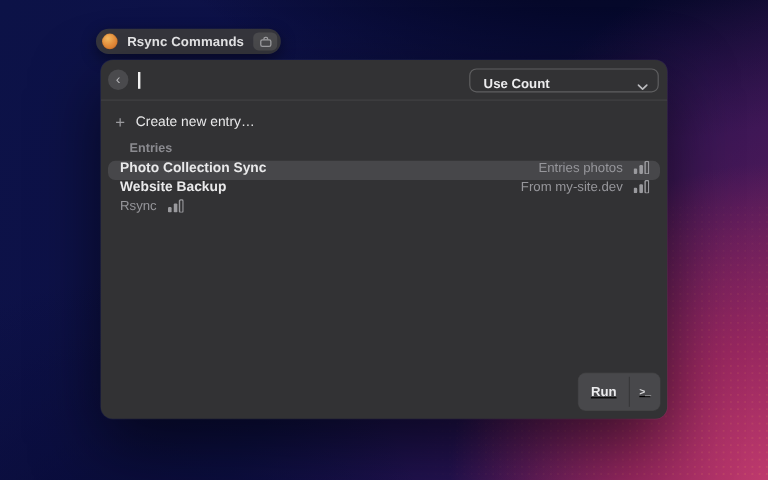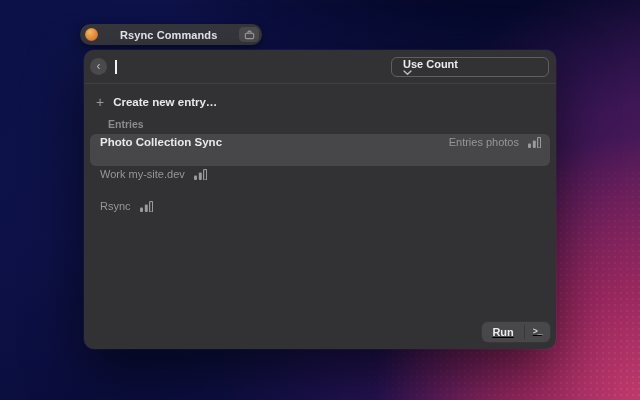--- a/index.html
+++ b/index.html
@@ -17,21 +17,21 @@
   .grain{
     position:absolute;right:0;bottom:0;width:340px;height:230px;opacity:.14;pointer-events:none;
     background-image:radial-gradient(rgba(255,180,90,.9) .7px, transparent .8px);
     background-size:6px 6px;
     -webkit-mask-image:radial-gradient(circle at 100% 100%, #000 0%, transparent 75%);
     mask-image:radial-gradient(circle at 100% 100%, #000 0%, transparent 75%);
   }
   
   .pill{
     position:absolute;left:80px;top:24px;height:21px;
-    display:flex;align-items:center;gap:22px;padding:0 3px 0 5px;
+    display:flex;align-items:center;gap:8px;padding:0 3px 0 5px;
     background:#3a3a3ce8;border-radius:11px;
     box-shadow:0 4px 12px rgba(0,0,0,.45);
   }
   .app-icon{
     width:13px;height:13px;border-radius:50%;
     background:radial-gradient(circle at 38% 32%, #f7bd62 0%, #eb9440 45%, #d96f22 100%);
     box-shadow:inset 0 0 1px rgba(0,0,0,.4);
   }
   .pill-title{font-size:11px;font-weight:700;color:#ececee;letter-spacing:.1px;white-space:nowrap;}
   .pill-badge{
@@ -51,40 +51,40 @@
   .back-btn{
     width:17px;height:17px;border-radius:50%;background:#4a4a4d;
     display:flex;align-items:center;justify-content:center;
     color:#b5b5b8;font-size:12px;line-height:1;padding-bottom:1px;box-sizing:border-box;
   }
   .search-area{flex:1;display:flex;align-items:center;height:100%;padding-left:8px;}
   .caret{width:1.5px;height:14px;background:#f2f2f2;}
   .dropdown{
     width:158px;height:20px;box-sizing:border-box;
     border:1px solid rgba(255,255,255,.22);border-radius:6px;
-    display:flex;align-items:flex-start;padding:0 8px 0 11px;flex-direction:column;
+    display:flex;align-items:flex-end;padding:0 8px 0 11px;
   }
   .dropdown-label{flex:1;font-size:11px;color:#ececee;font-weight:600;}
   
   .win-body{padding:4px 6px 0 6px;}
   .create-row{height:27px;display:flex;align-items:center;gap:9px;padding-left:6px;border-radius:6px;}
   .plus-glyph{color:#9a9a9e;font-size:14px;font-weight:400;line-height:1;}
-  .create-label{font-size:11.5px;font-weight:700;color:#e9e9ea;}
+  .create-label{font-size:11.5px;font-weight:400;color:#e9e9ea;}
   .section-label{margin:3px 0 4px 6px;font-size:10.5px;font-weight:600;color:#8b8b90;padding-left:12px;}
   .row{
-    height:16px;border-radius:6px;display:flex;align-items:center;
-    padding:0 9px 16px 10px;
+    height:16px;border-radius:6px;display:flex;align-items:flex-start;
+    padding:0 9px 0 10px;
   }
   .row.selected{background:#47474a;}
   .row-title{flex:1;font-size:11.5px;font-weight:600;color:#e9e9ea;white-space:nowrap;}
   .row-accessory{font-size:11px;color:#96969b;margin-right:9px;white-space:nowrap;}
   .bars-icon{display:block;flex:0 0 auto;}
   
   .run-group{
-    position:absolute;right:6px;bottom:7px;height:20px;
+    position:absolute;right:6px;bottom:7px;height:31px;
     display:flex;align-items:stretch;background:#48484b;border-radius:6px;overflow:hidden;
     box-shadow:0 0 0 .5px rgba(255,255,255,.06);
     text-decoration:underline;
   }
   .run-btn{display:flex;align-items:center;padding:0 10px;font-size:11px;font-weight:600;color:#ececee;}
   .seg-divider{width:1px;background:#38383a;margin:3px 0;}
   .term-btn{
     display:flex;align-items:center;justify-content:center;padding:0 8px;
     font-family:"Liberation Mono","DejaVu Sans Mono",monospace;
     font-size:8.5px;font-weight:700;color:#d8d8da;letter-spacing:-.5px;
@@ -136,21 +136,22 @@
       <span class="row-title">Photo Collection Sync</span>
       <span class="row-accessory">Entries photos</span>
       <svg class="bars-icon" width="13" height="11" viewBox="0 0 13 11">
         <rect x="0" y="6.5" width="3" height="4.5" rx="1" fill="#9a9a9e"></rect>
         <rect x="4.8" y="3.5" width="3" height="7.5" rx="1" fill="#9a9a9e"></rect>
         <rect x="9.6" y="0.5" width="3" height="10.5" rx="1" fill="none" stroke="#9a9a9e" stroke-width="1.2"></rect>
       </svg>
     </div>
 
     <div class="row">
-      <span class="row-accessory">Work my-site.dev</span>
+      <span class="row-title">Website Backup</span>
+      <span class="row-accessory">From my-site.dev</span>
       <svg class="bars-icon" width="13" height="11" viewBox="0 0 13 11">
         <rect x="0" y="6.5" width="3" height="4.5" rx="1" fill="#9a9a9e"></rect>
         <rect x="4.8" y="3.5" width="3" height="7.5" rx="1" fill="#9a9a9e"></rect>
         <rect x="9.6" y="0.5" width="3" height="10.5" rx="1" fill="none" stroke="#9a9a9e" stroke-width="1.2"></rect>
       </svg>
     </div>
 
     <div class="row">
       <span class="row-accessory">Rsync</span>
       <svg class="bars-icon" width="13" height="11" viewBox="0 0 13 11">

